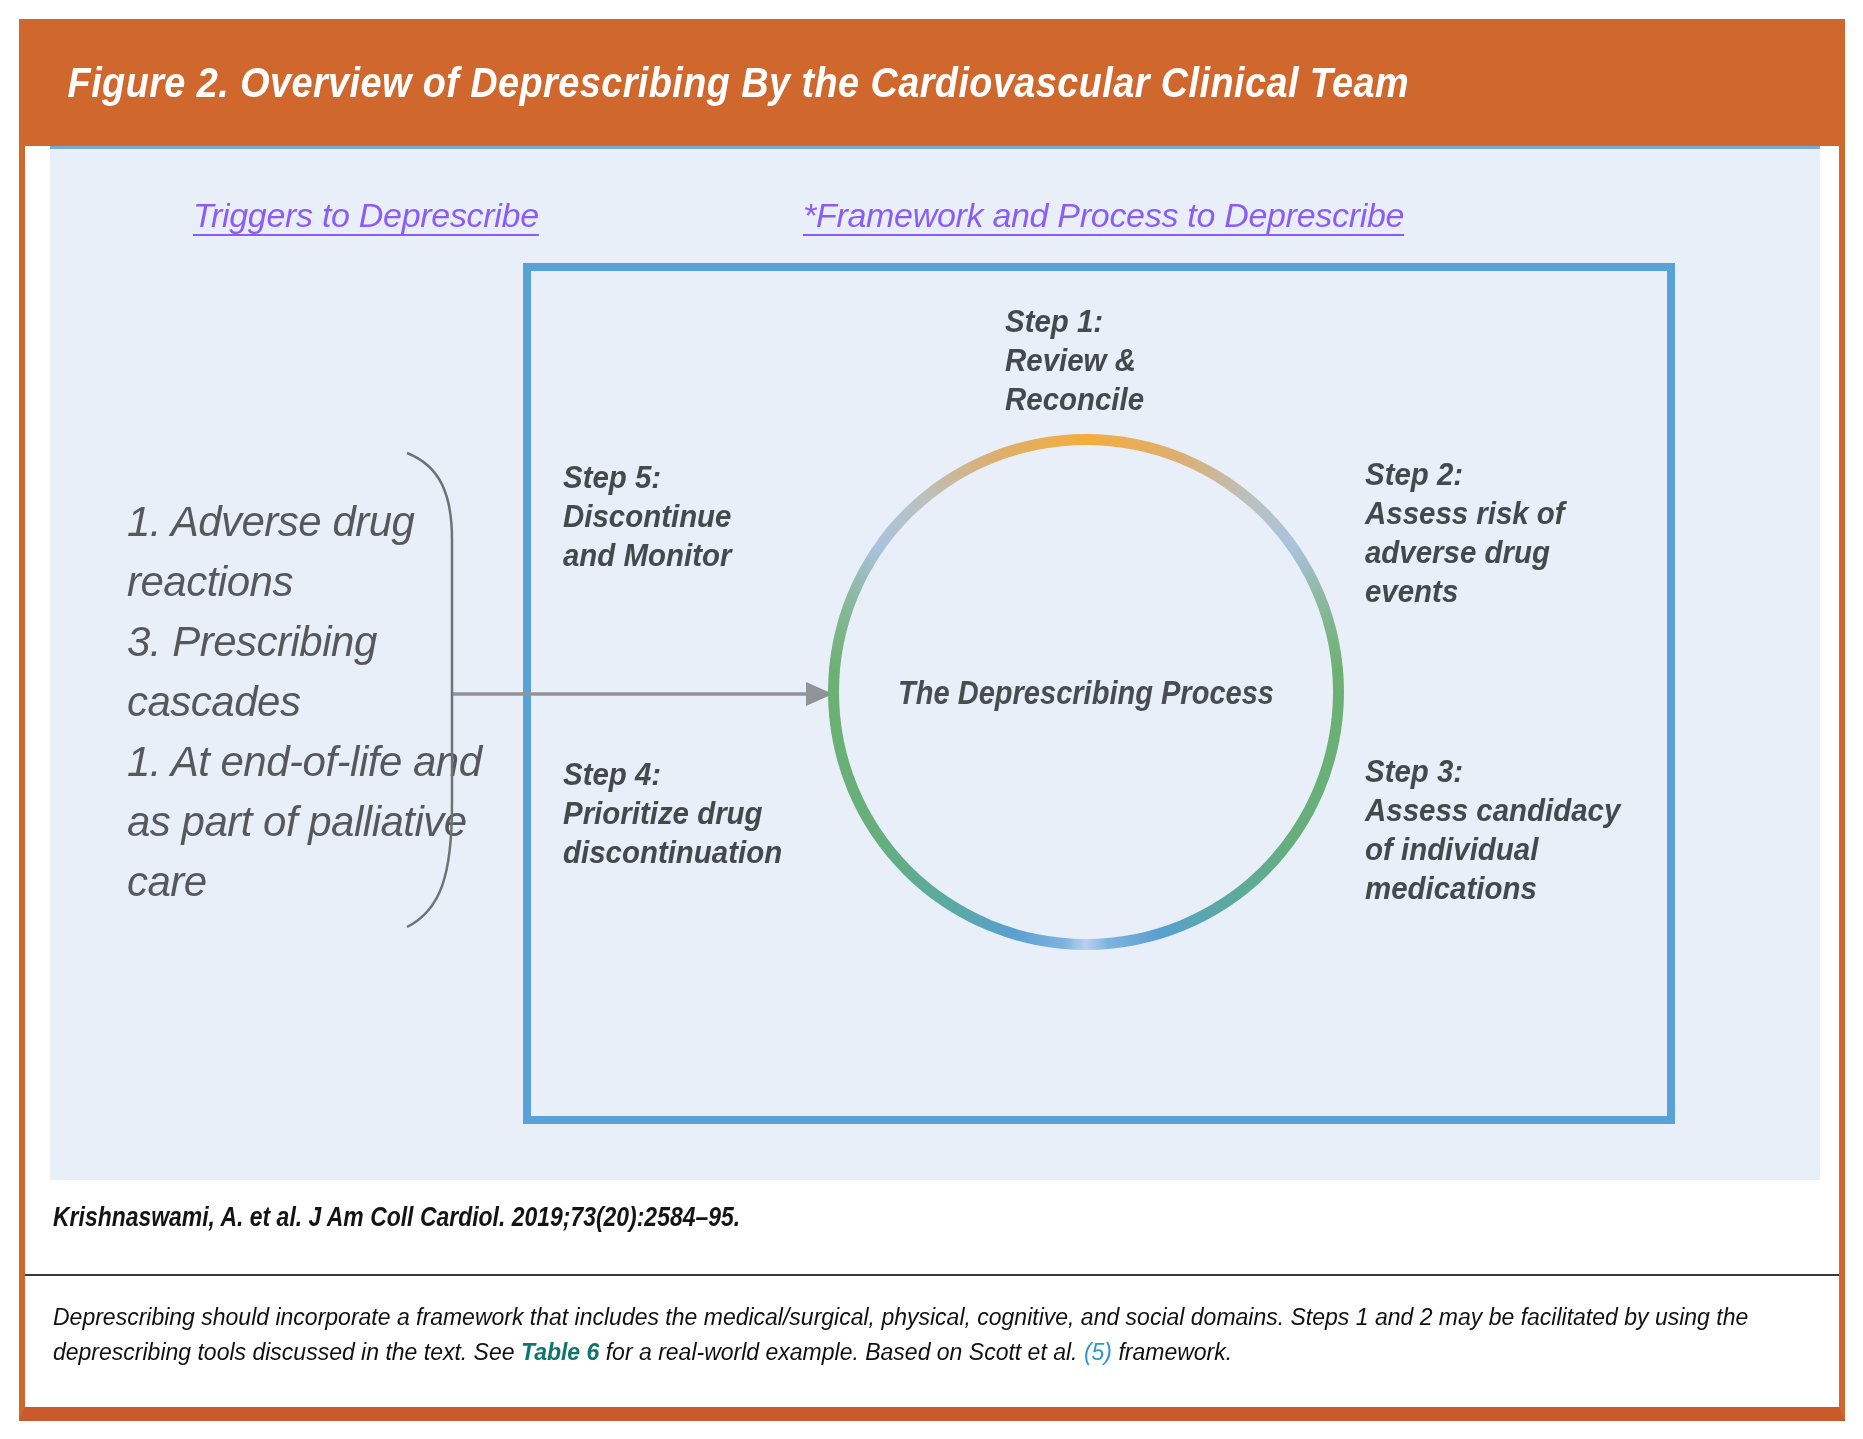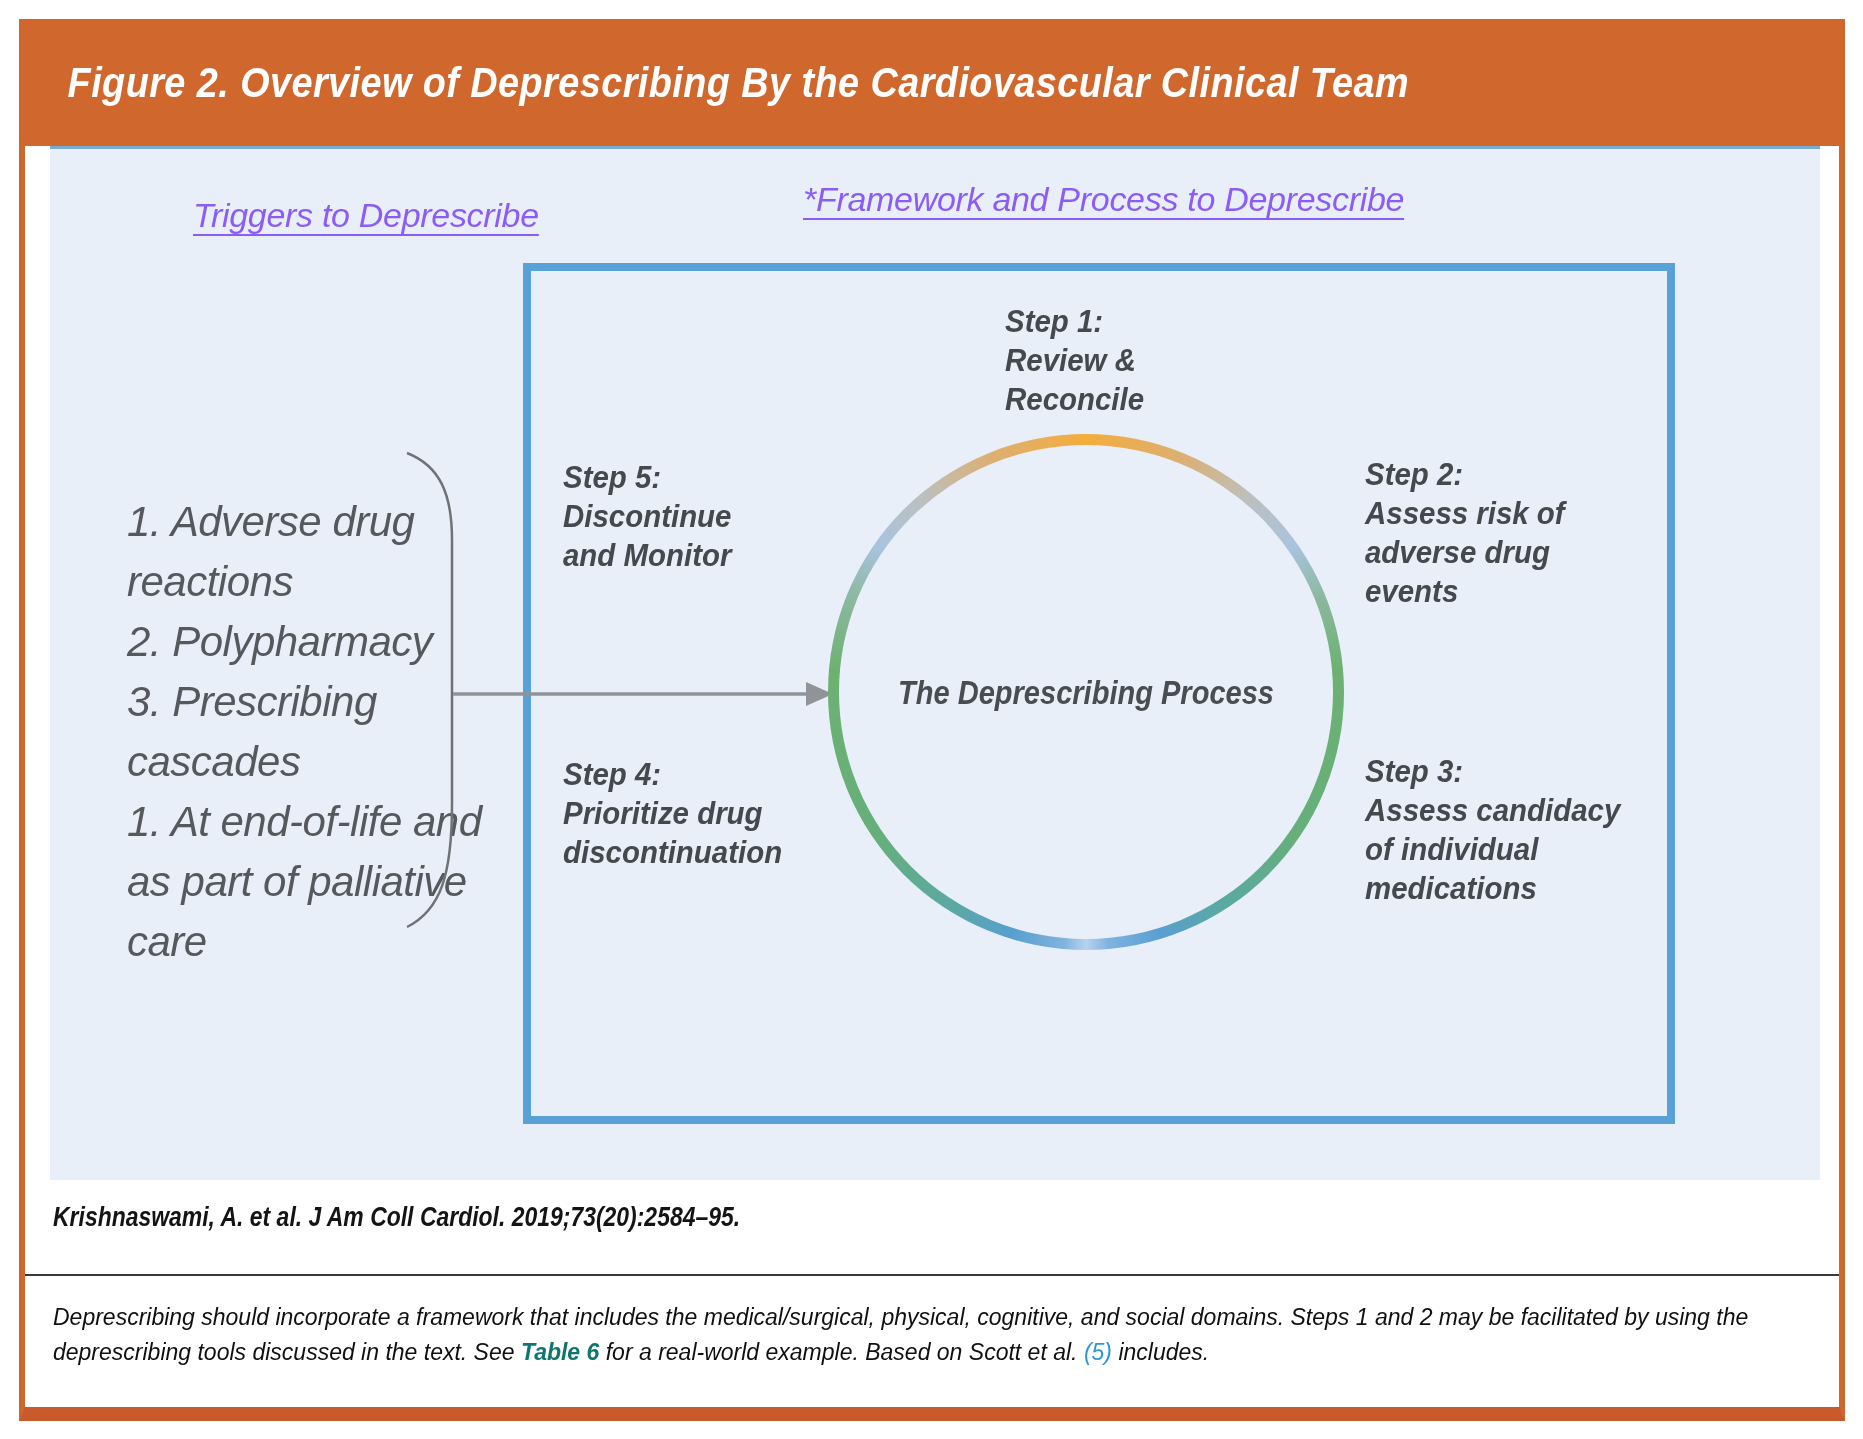--- a/index.html
+++ b/index.html
@@ -27,21 +27,21 @@
     position:absolute;left:50px;top:146px;width:1770px;height:1034px;
     background:#E9EFF8;border-top:3px solid #76ACD2;box-sizing:border-box;
   }
   
   .col-heading{
     position:absolute;color:#8b5cf6;font-size:34px;font-weight:400;
     text-decoration:underline;text-underline-offset:7px;text-decoration-thickness:2px;
     white-space:nowrap;letter-spacing:-0.3px;
   }
   #triggers-heading{left:193px;top:196px;}
-  #framework-heading{left:803px;top:180px;}
+  #framework-heading{left:803px;top:196px;}
   
   .triggers{
     position:absolute;left:127px;top:492px;width:372px;
     color:#55585C;font-size:42px;line-height:60px;letter-spacing:-0.5px;
   }
   
   .framework-box{
     position:absolute;left:523px;top:263px;width:1152px;height:861px;
     box-sizing:border-box;border:8px solid #58A2D8;background:transparent;
   }
@@ -103,21 +103,20 @@
     <div class="title">Figure 2. Overview of Deprescribing By the Cardiovascular Clinical Team</div>
   </div>
 
   <div class="panel"></div>
 
   <div class="col-heading" id="triggers-heading">Triggers to Deprescribe</div>
   <div class="col-heading" id="framework-heading">*Framework and Process to Deprescribe</div>
 
   <div class="triggers">
     <div>1. Adverse drug reactions</div>
-    <div>2. Polypharmacy</div>
     <div>3. Prescribing cascades</div>
     <div>1. At end-of-life and as part of palliative care</div>
   </div>
 
   <div class="framework-box"></div>
 
   <svg class="connector" viewBox="0 0 1863 1439">
     <path d="M 407 453 C 440 466 452 494 452 540 L 452 804 C 452 874 441 910 407 927" fill="none" stroke="#6E7377" stroke-width="2.5"></path>
     <line x1="453" y1="694" x2="808" y2="694" stroke="#909497" stroke-width="3.5"></line>
     <polygon points="806,682 833,694 806,706" fill="#909497"></polygon>
@@ -152,16 +151,16 @@
     <div>Step 5:</div>
     <div>Discontinue</div>
     <div>and Monitor</div>
   </div>
 
   <div class="citation">Krishnaswami, A. et al. J Am Coll Cardiol. 2019;73(20):2584–95.</div>
 
   <div class="divider"></div>
 
   <div class="caption">
-    <span>Deprescribing should incorporate a framework that includes the medical/surgical, physical, cognitive, and social domains. Steps 1 and 2 may be facilitated by using the deprescribing tools discussed in the text. See </span><span class="tbl-link">Table 6</span><span> for a real-world example. Based on Scott et al. </span><span class="ref-link">(5)</span><span> includes.</span>
+    <span>Deprescribing should incorporate a framework that includes the medical/surgical, physical, cognitive, and social domains. Steps 1 and 2 may be facilitated by using the deprescribing tools discussed in the text. See </span><span class="tbl-link">Table 6</span><span> for a real-world example. Based on Scott et al. </span><span class="ref-link">(5)</span><span> framework.</span>
   </div>
 
 </div>
 
 </body></html>

